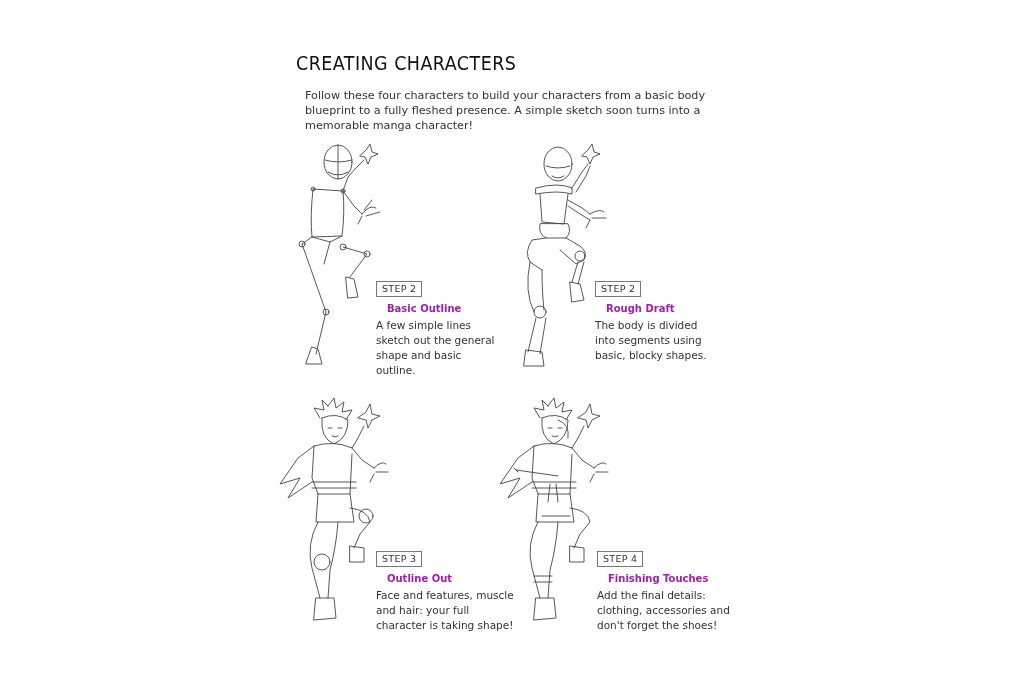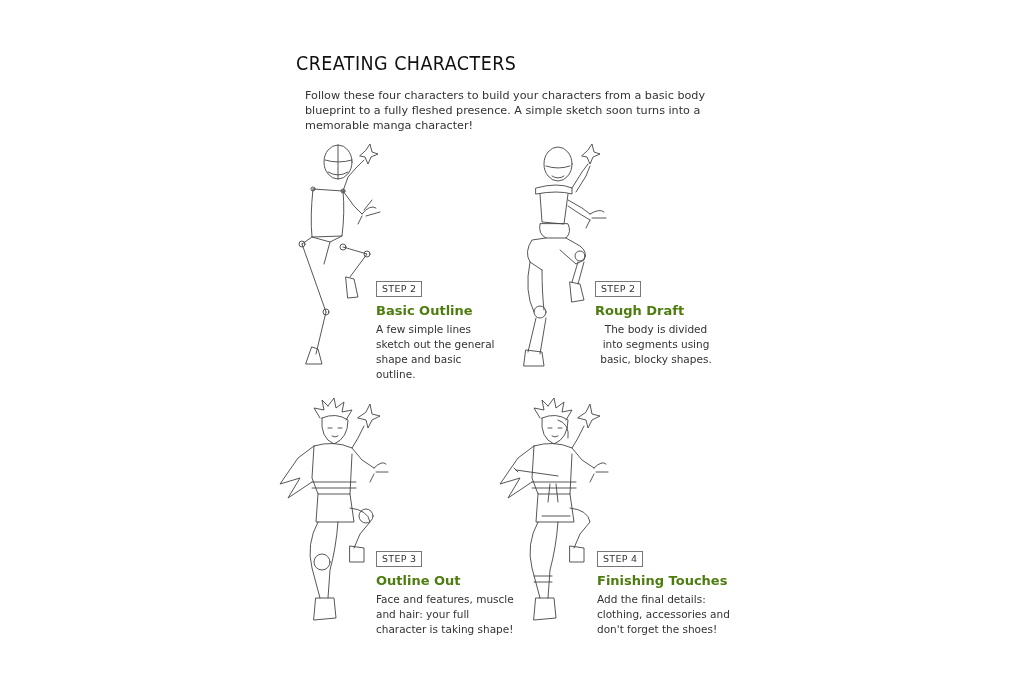--- a/index.html
+++ b/index.html
@@ -7,21 +7,21 @@
            font-family: "DejaVu Sans", sans-serif; color: #222; }
     .page-title { position: absolute; left: 296px; top: 52px; font-family: "DejaVu Sans", sans-serif;
                   font-size: 19px; font-weight: normal; letter-spacing: 0.5px; color: #111;
                   transform: scaleX(0.92); transform-origin: left top; }
     .intro { position: absolute; left: 296px; top: 88px; width: 440px; font-size: 11.2px;
              line-height: 15px; color: #333; margin-left: 9px; }
     .figure { position: absolute; }
     .step { position: absolute; width: 150px; }
     .badge { display: inline-block; border: 1px solid #777; padding: 1px 5px; font-size: 9.5px;
              color: #333; letter-spacing: 0.3px; line-height: 12px; }
-    .step-title { margin-top: 6px; font-size: 13px; font-weight: bold; color: #4d7c0f; }
+    .step-title { margin-top: 6px; font-size: 10px; font-weight: bold; color: #a21caf; margin-left: 11px; }
     .step-desc { margin-top: 4px; font-size: 10.5px; line-height: 15px; color: #333; }
     svg { overflow: visible; }
     svg * { fill: none; stroke: #444; stroke-width: 0.9; stroke-linecap: round; stroke-linejoin: round; }
   </style>
 </head>
 <body>
 
 <div class="page-title">CREATING CHARACTERS</div>
 <div class="intro">Follow these four characters to build your characters from a basic body blueprint to a fully fleshed presence. A simple sketch soon turns into a memorable manga character!</div>
 
@@ -115,21 +115,21 @@
 
 <div class="step" style="left:376px; top:277px;">
   <span class="badge">STEP 2</span>
   <div class="step-title">Basic Outline</div>
   <div class="step-desc" style="width:124px;">A few simple lines sketch out the general shape and basic outline.</div>
 </div>
 
 <div class="step" style="left:595px; top:277px;">
   <span class="badge">STEP 2</span>
   <div class="step-title">Rough Draft</div>
-  <div class="step-desc" style="width:122px;text-align:center;">The body is divided into segments using basic, blocky shapes.</div>
+  <div class="step-desc" style="width:122px;">The body is divided into segments using basic, blocky shapes.</div>
 </div>
 
 <div class="step" style="left:376px; top:547px;">
   <span class="badge">STEP 3</span>
   <div class="step-title">Outline Out</div>
   <div class="step-desc" style="width:140px;">Face and features, muscle and hair: your full character is taking shape!</div>
 </div>
 
 <div class="step" style="left:597px; top:547px;">
   <span class="badge">STEP 4</span>

